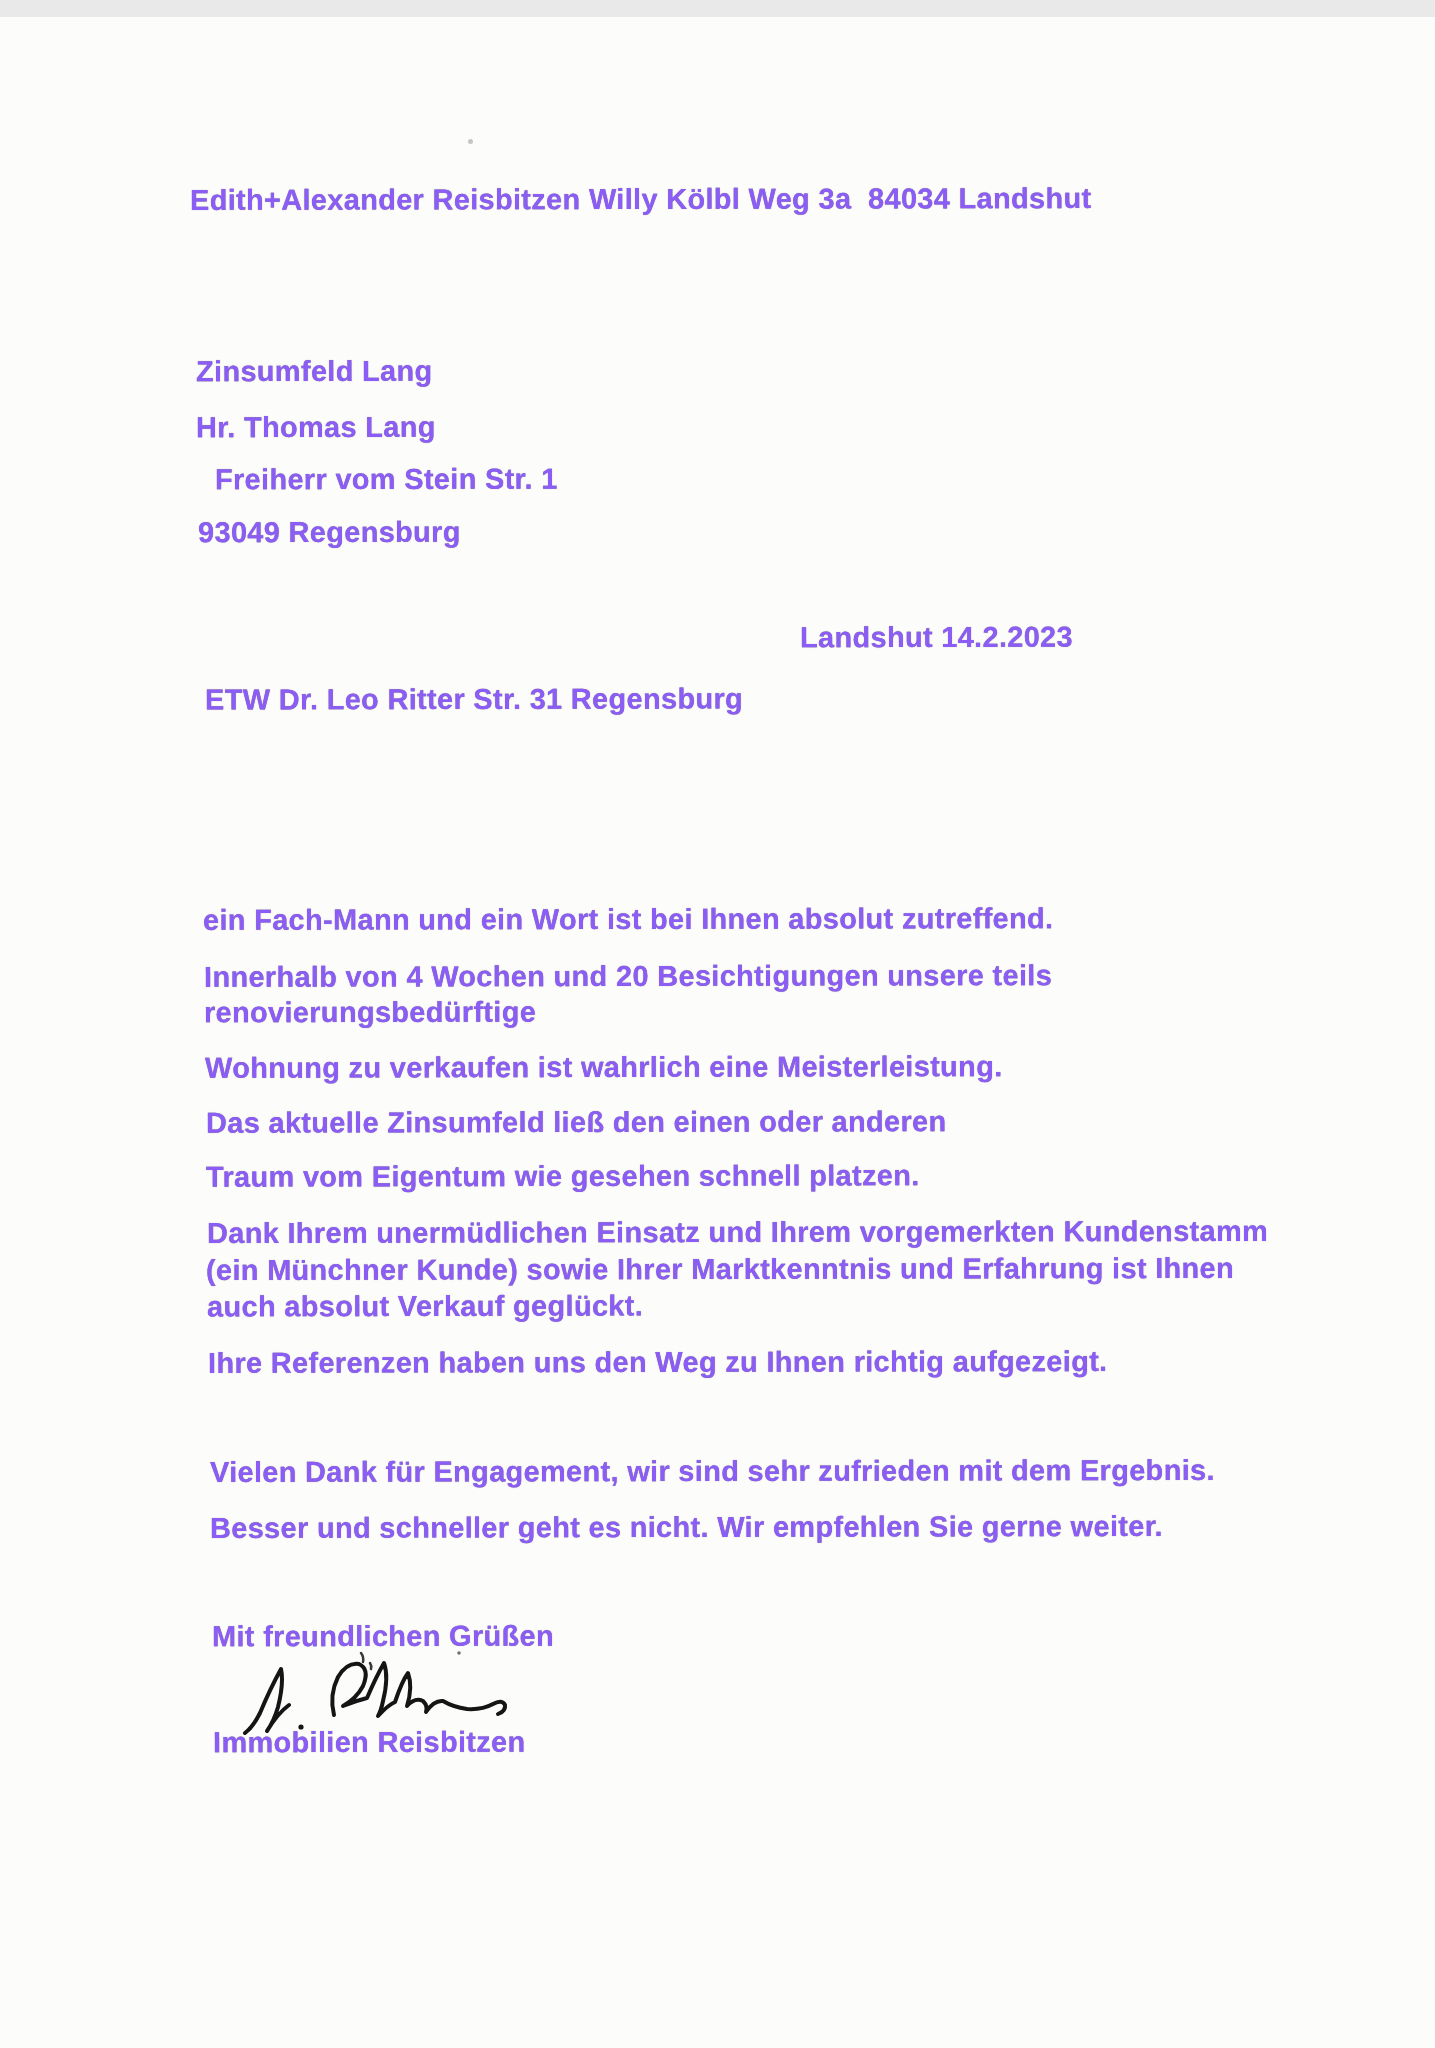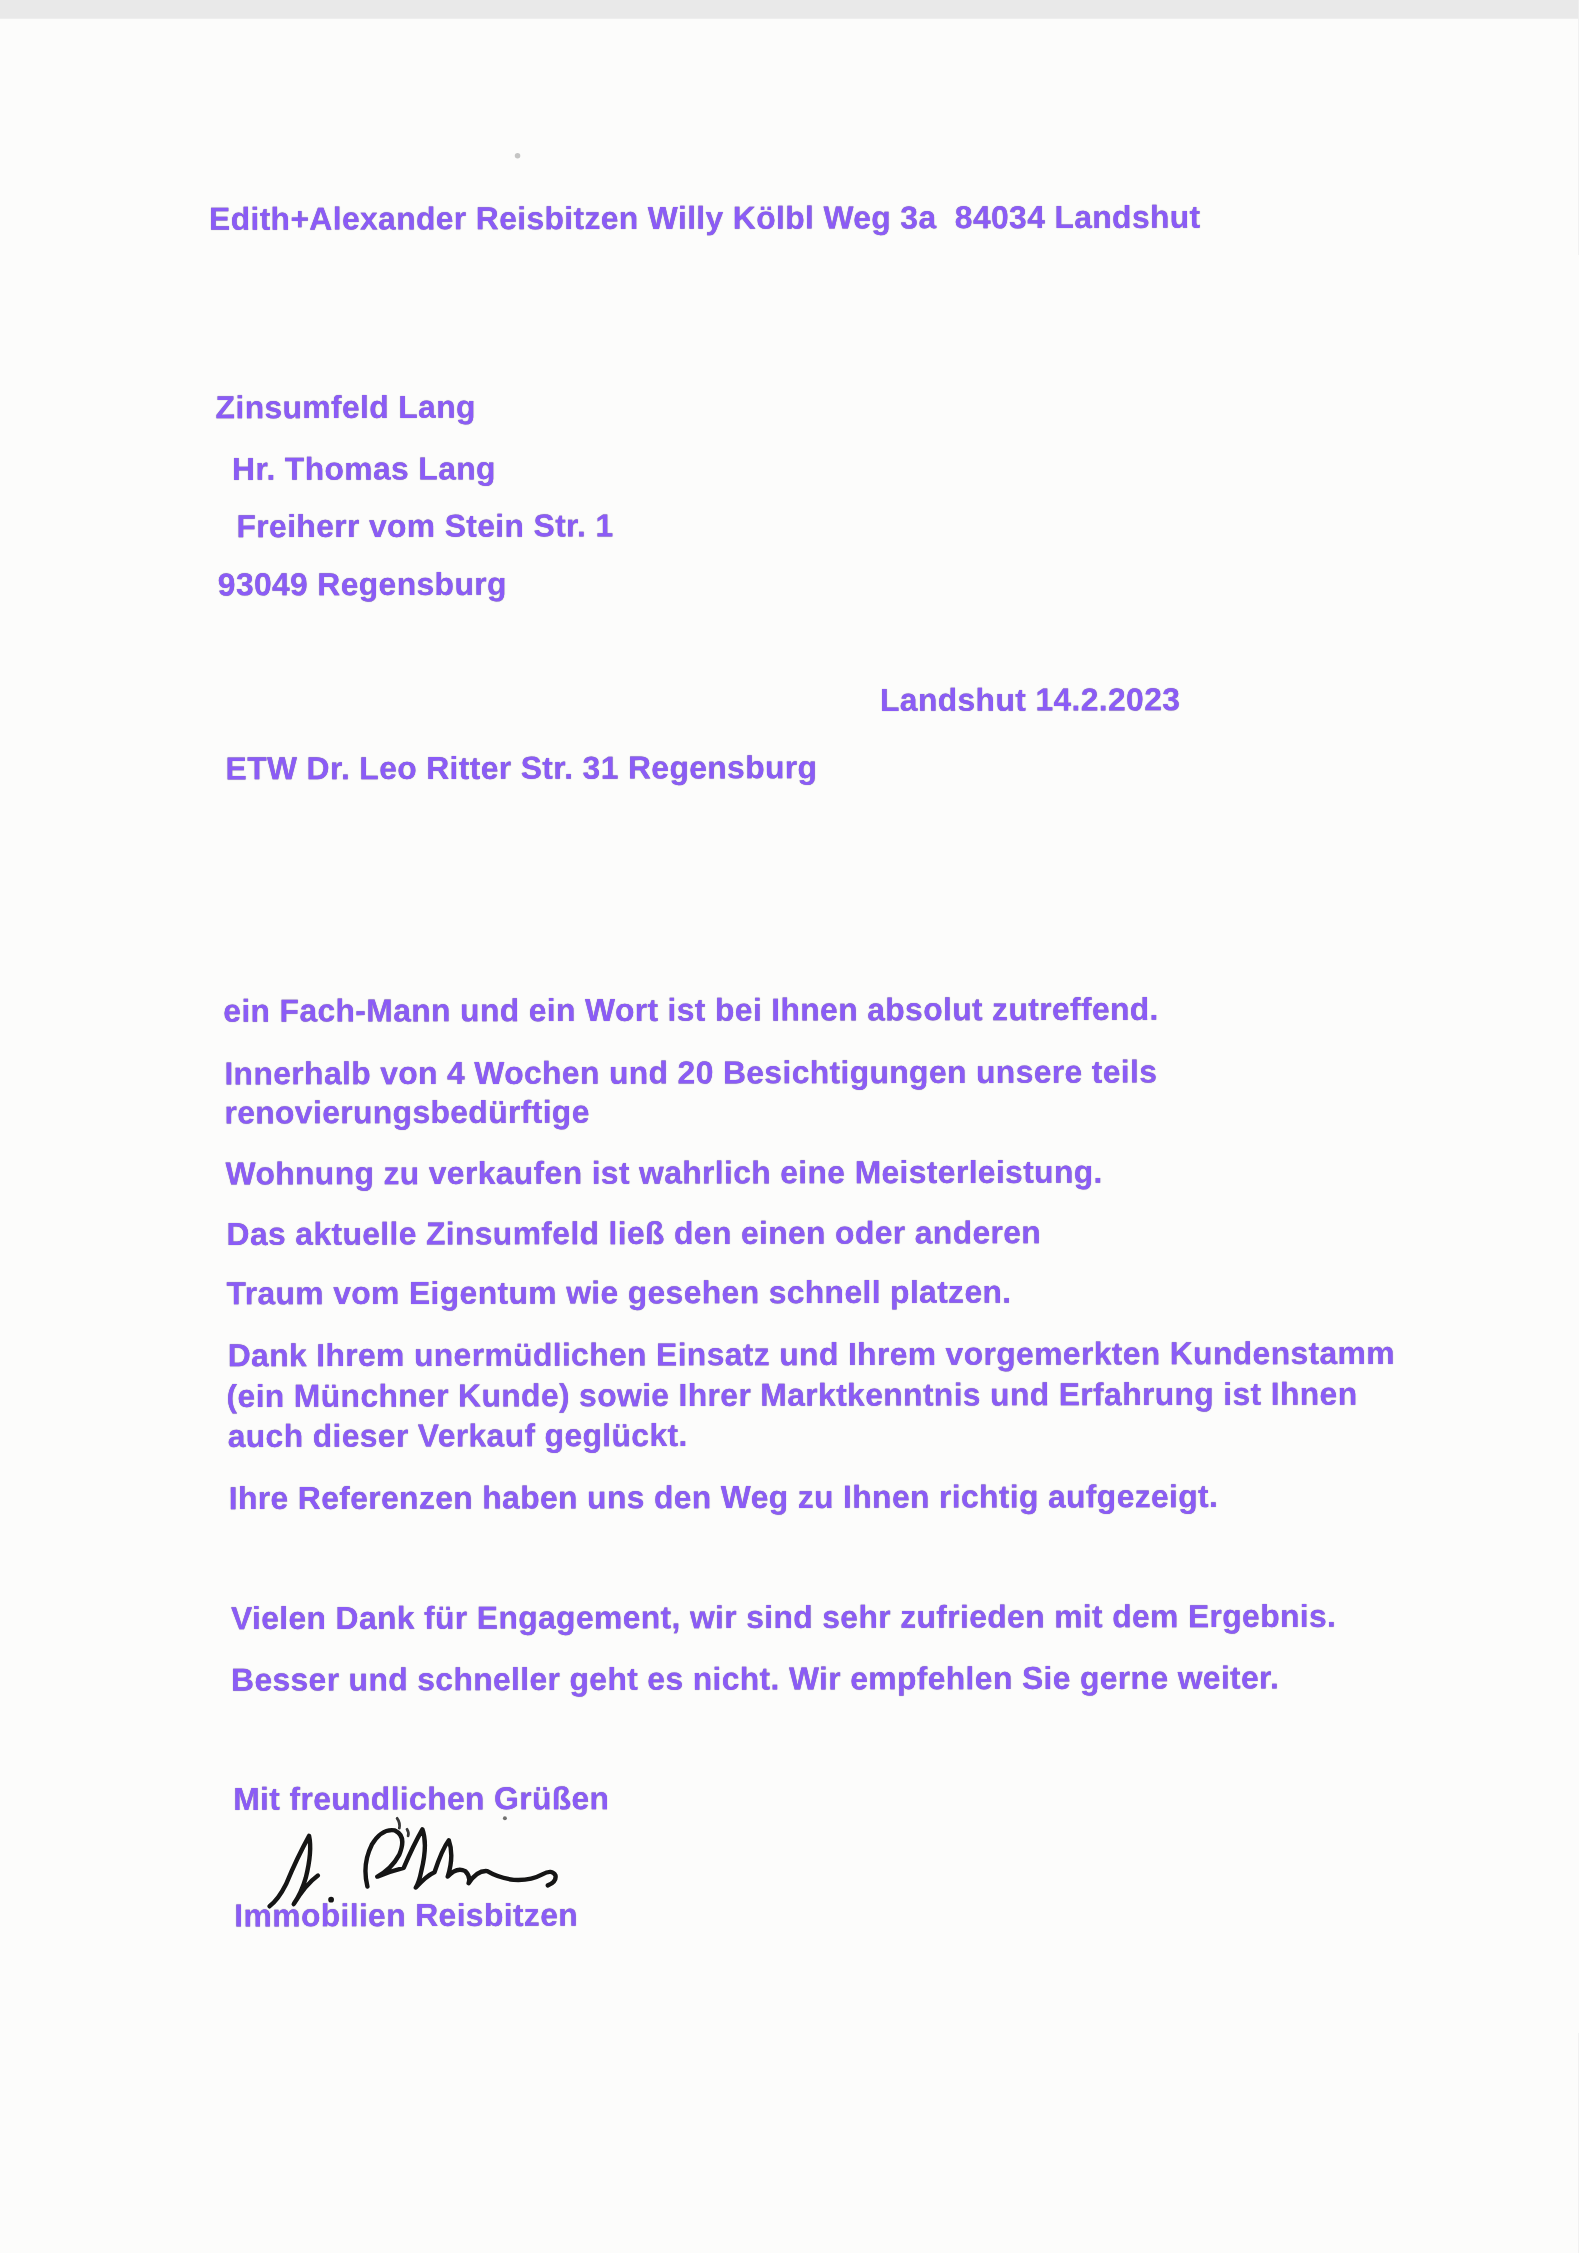--- a/index.html
+++ b/index.html
@@ -39,38 +39,38 @@
 </head>
 <body>
 
 <div class="paper">
 
   <div class="speck" style="left:468px; top:122px; width:5px; height:5px;"></div>
 
   <div class="line" style="left:190px; top:166px;">Edith+Alexander Reisbitzen Willy Kölbl Weg 3a  84034 Landshut</div>
 
   <div class="line" style="left:196px; top:338px;">Zinsumfeld Lang</div>
-  <div class="line" style="left:211px; top:394px;">Hr. Thomas Lang</div>
+  <div class="line" style="left:196px; top:394px;">Hr. Thomas Lang</div>
   <div class="line" style="left:215px; top:446px;">Freiherr vom Stein Str. 1</div>
   <div class="line" style="left:198px; top:499px;">93049 Regensburg</div>
 
   <div class="line" style="left:800px; top:604px;">Landshut 14.2.2023</div>
 
   <div class="line" style="left:205px; top:666px;">ETW Dr. Leo Ritter Str. 31 Regensburg</div>
 
 
   <div class="line" style="left:203px; top:886px;">ein Fach-Mann und ein Wort ist bei Ihnen absolut zutreffend.</div>
   <div class="line" style="left:204px; top:943px;">Innerhalb von 4 Wochen und 20 Besichtigungen unsere teils</div>
   <div class="line" style="left:204px; top:979px;">renovierungsbedürftige</div>
   <div class="line" style="left:205px; top:1034px;">Wohnung zu verkaufen ist wahrlich eine Meisterleistung.</div>
   <div class="line" style="left:206px; top:1089px;">Das aktuelle Zinsumfeld ließ den einen oder anderen</div>
   <div class="line" style="left:206px; top:1143px;">Traum vom Eigentum wie gesehen schnell platzen.</div>
   <div class="line" style="left:207px; top:1199px;">Dank Ihrem unermüdlichen Einsatz und Ihrem vorgemerkten Kundenstamm</div>
   <div class="line" style="left:206px; top:1236px;">(ein Münchner Kunde) sowie Ihrer Marktkenntnis und Erfahrung ist Ihnen</div>
-  <div class="line" style="left:207px; top:1273px;">auch dieser Verkauf geglückt.</div>
+  <div class="line" style="left:207px; top:1273px;">auch absolut Verkauf geglückt.</div>
   <div class="line" style="left:208px; top:1329px;">Ihre Referenzen haben uns den Weg zu Ihnen richtig aufgezeigt.</div>
   <div class="line" style="left:210px; top:1438px;">Vielen Dank für Engagement, wir sind sehr zufrieden mit dem Ergebnis.</div>
   <div class="line" style="left:210px; top:1494px;">Besser und schneller geht es nicht. Wir empfehlen Sie gerne weiter.</div>
 
   <div class="line" style="left:212px; top:1603px;">Mit freundlichen Grüßen</div>
 
   <div class="sig-wrap">
     <svg viewBox="0 0 310 98" xmlns="http://www.w3.org/2000/svg">
       <g fill="none" stroke="#151515" stroke-linecap="round" stroke-linejoin="round">
 

